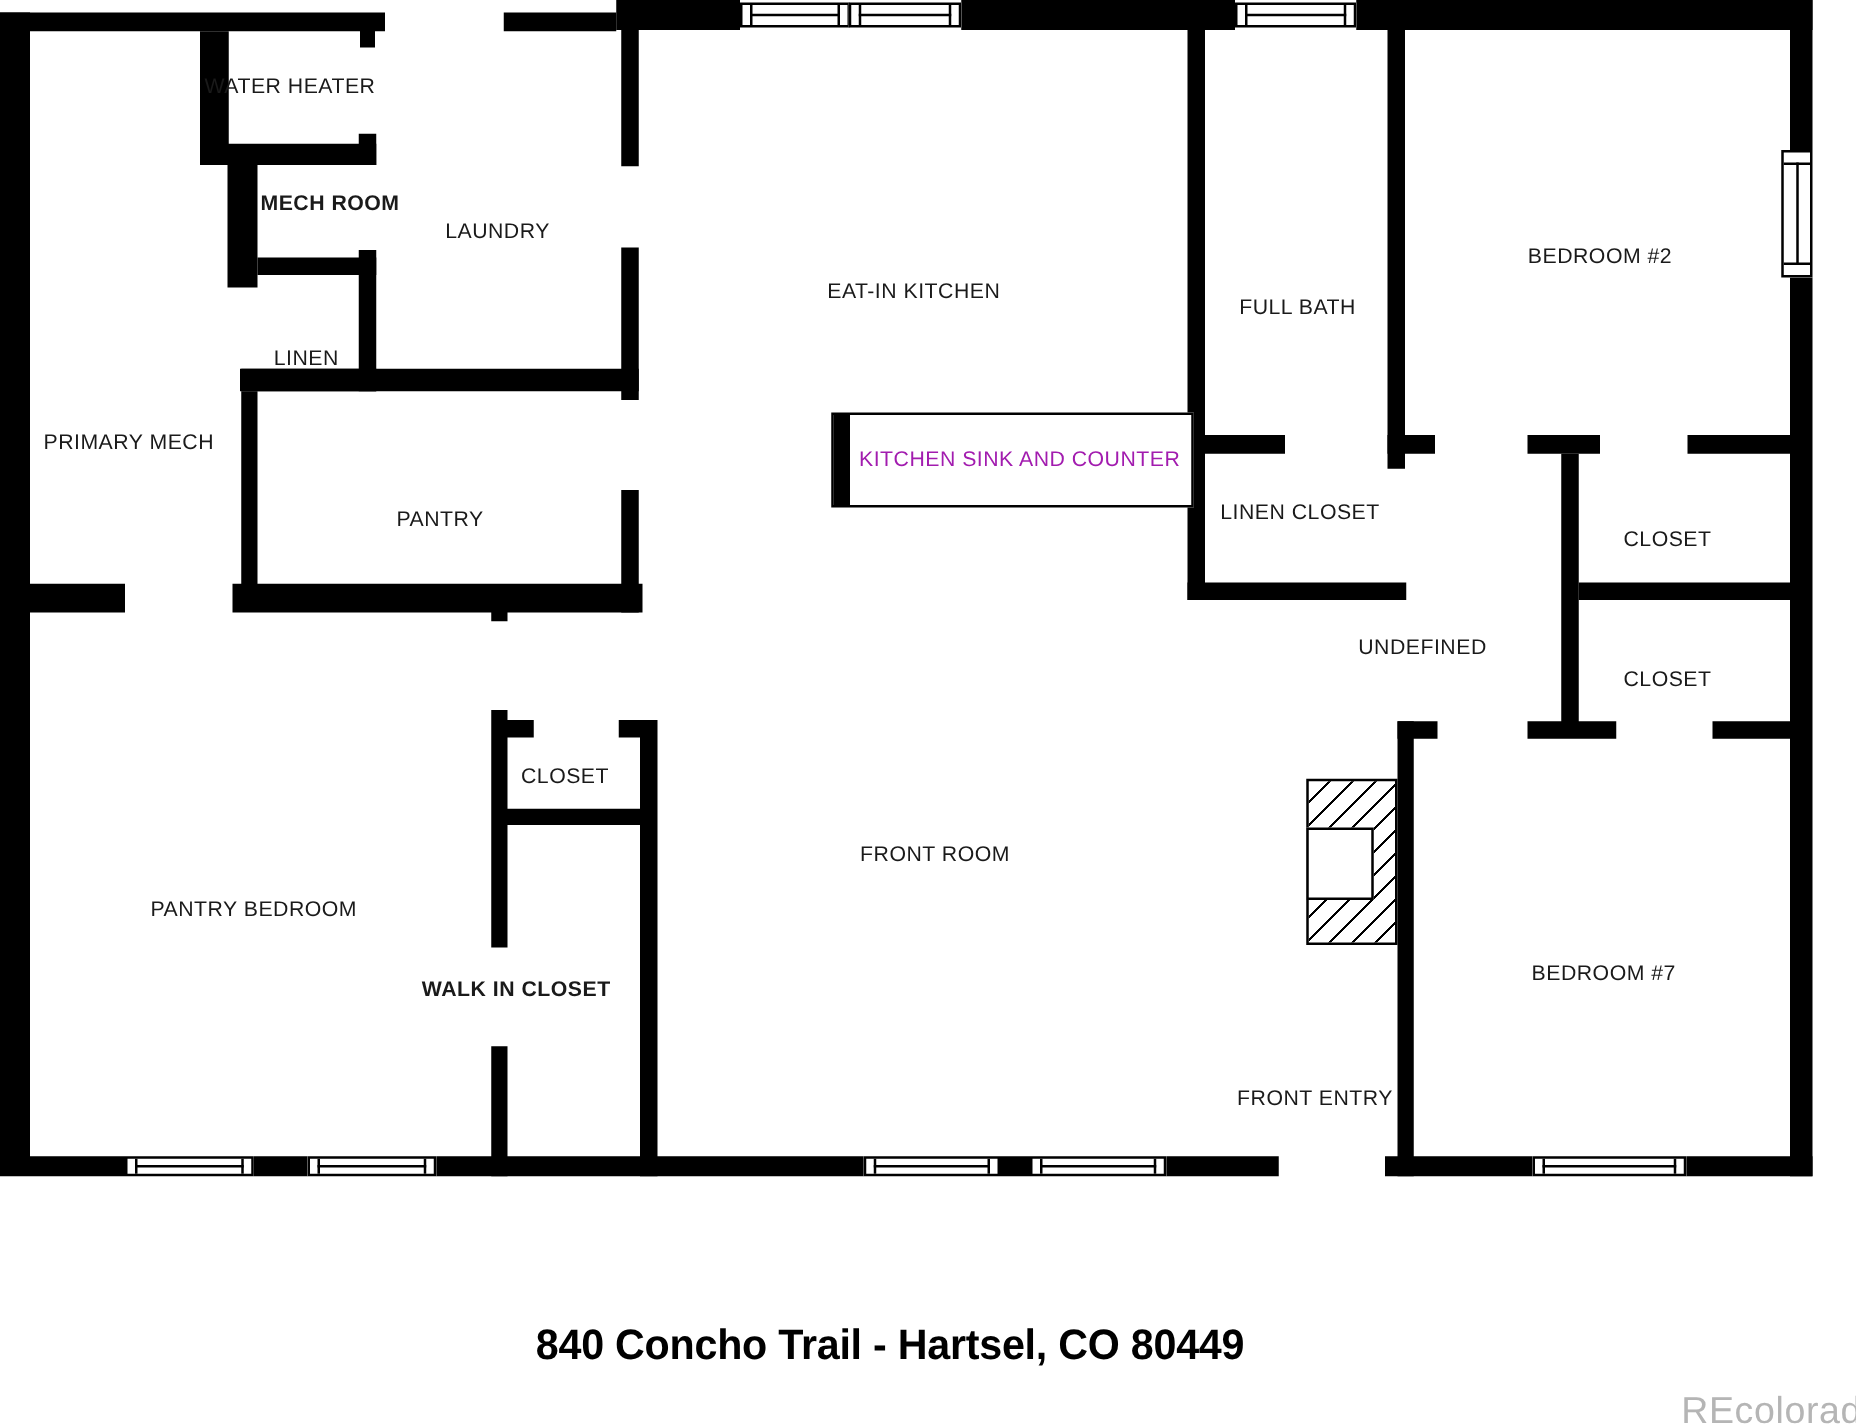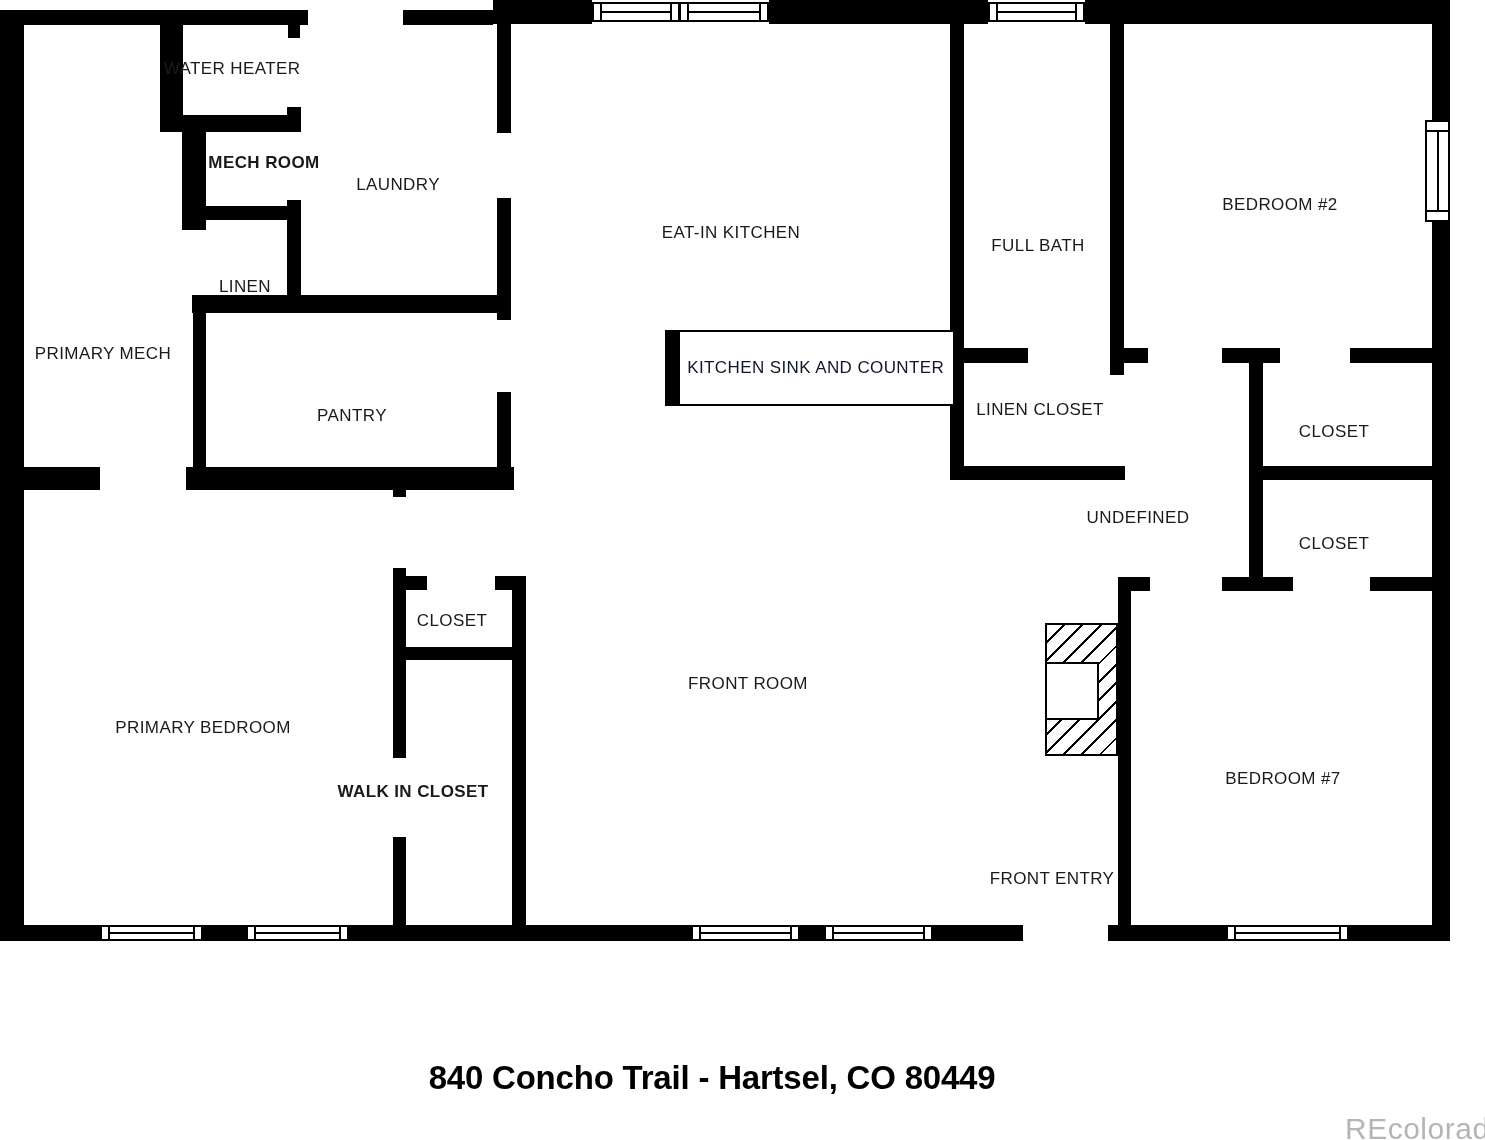--- a/index.html
+++ b/index.html
@@ -50,21 +50,21 @@
     position: absolute;
     left: 0; top: 0; bottom: 0;
     background: #000000;
   }
   #counter .counter-label {
     position: absolute;
     left: 52%; top: 50%;
     transform: translate(-50%, -50%);
     font-size: 17px;
     letter-spacing: 0.4px;
-    color: #0f172a;
+    color: #a21caf;
     white-space: nowrap;
   }
   #fireplace {
     position: absolute;
     box-sizing: border-box;
     border: 2px solid #000000;
     background: repeating-linear-gradient(135deg, #ffffff 0px, #ffffff 11px, #000000 11px, #000000 13px);
   }
   #fireplace .inner {
     position: absolute;
@@ -208,20 +208,20 @@
       <div class="room-label" style="left: 352px; top: 416px;">PANTRY</div>
       <div class="room-label" style="left: 731px; top: 233px;">EAT-IN KITCHEN</div>
       <div class="room-label" style="left: 1038px; top: 246px;">FULL BATH</div>
       <div class="room-label" style="left: 1280px; top: 205px;">BEDROOM #2</div>
       <div class="room-label" style="left: 1040px; top: 410px;">LINEN CLOSET</div>
       <div class="room-label" style="left: 1334px; top: 432px;">CLOSET</div>
       <div class="room-label" style="left: 1138px; top: 518px;">UNDEFINED</div>
       <div class="room-label" style="left: 1334px; top: 544px;">CLOSET</div>
       <div class="room-label" style="left: 452px; top: 621px;">CLOSET</div>
       <div class="room-label" style="left: 748px; top: 684px;">FRONT ROOM</div>
-      <div class="room-label" style="left: 203px; top: 728px;">PRIMARY BEDROOM</div>
+      <div class="room-label" style="left: 203px; top: 728px;">PANTRY BEDROOM</div>
       <div class="room-label" style="left: 1283px; top: 779px;">BEDROOM #7</div>
       <div class="room-label" style="left: 413px; top: 792px; font-weight: bold;">WALK IN CLOSET</div>
       <div class="room-label" style="left: 1052px; top: 879px;">FRONT ENTRY</div>
     </div>
   <div id="title">840 Concho Trail - Hartsel, CO 80449</div>
   <div id="watermark">REcolorado</div>
 </div>
 
 </body></html>

